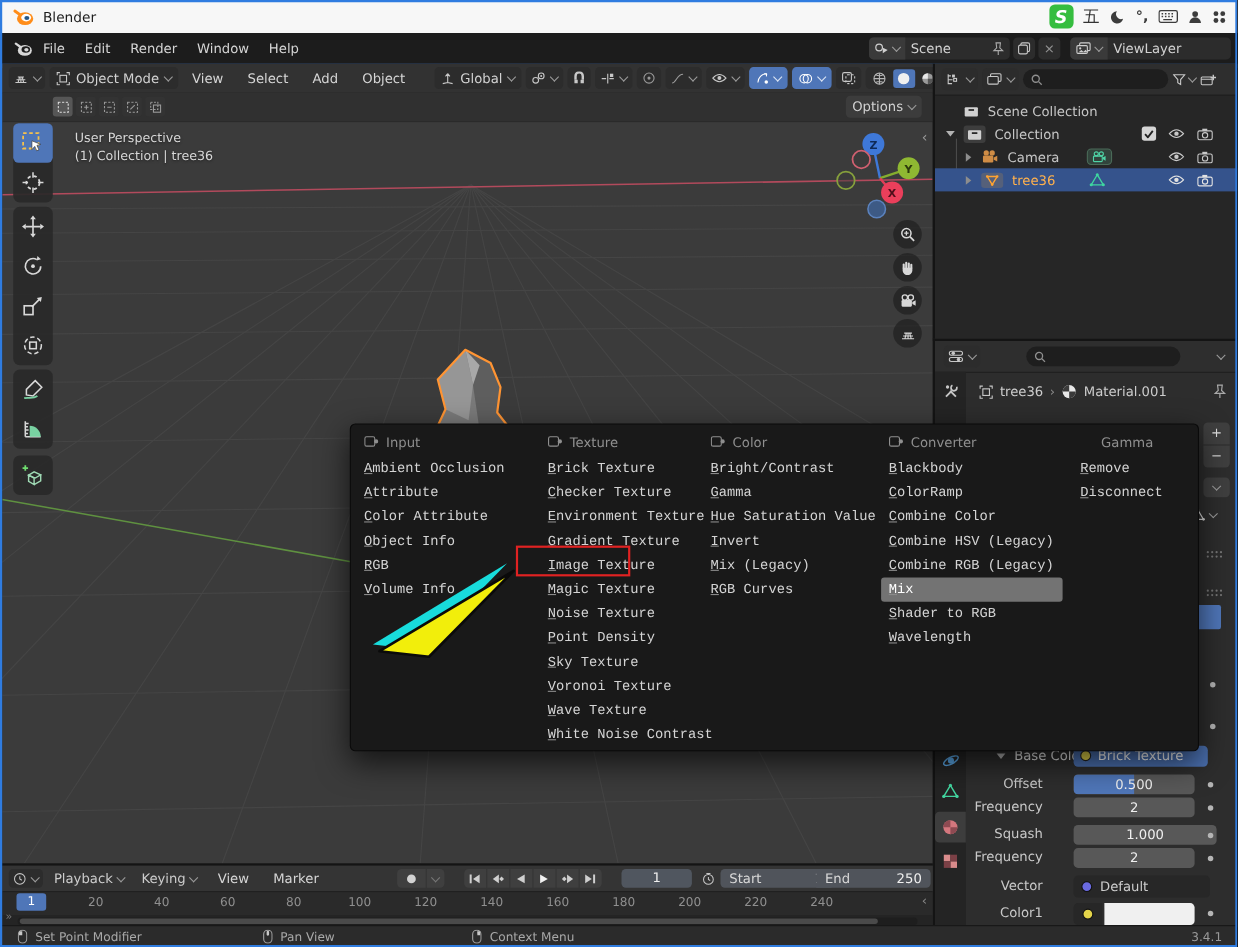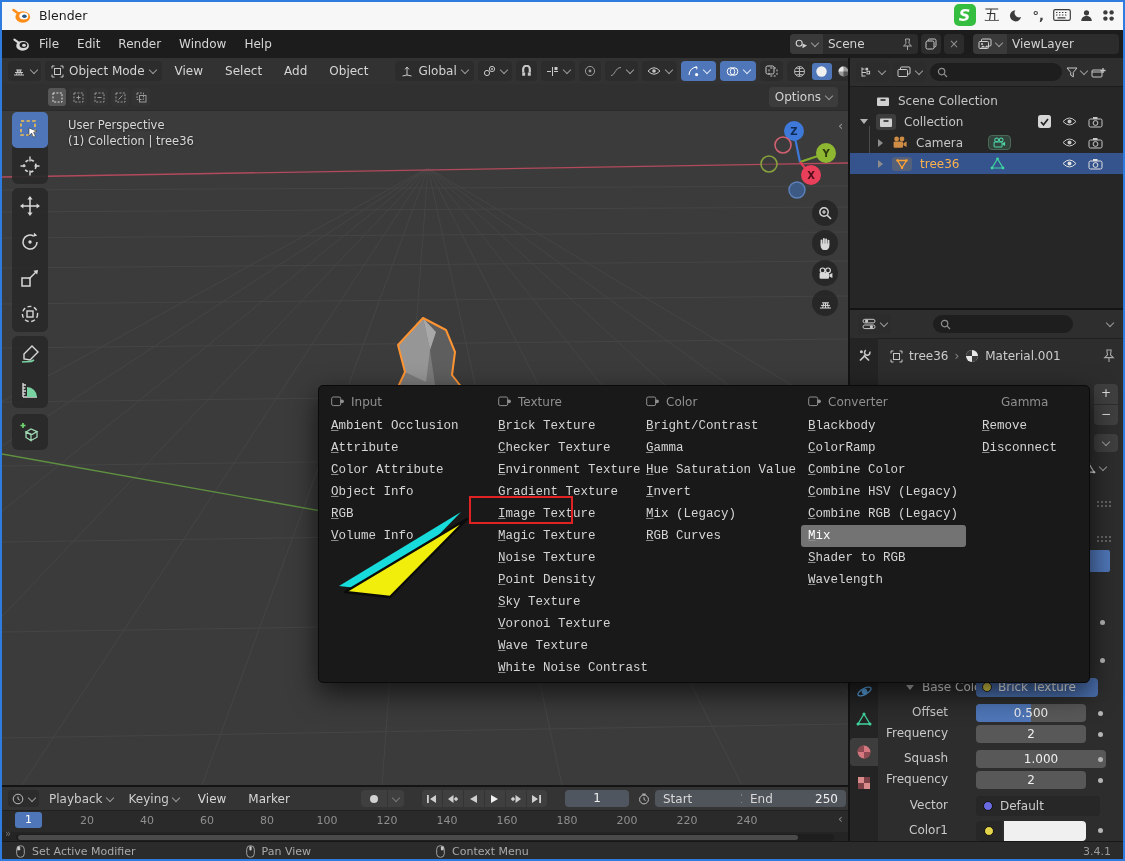--- a/index.html
+++ b/index.html
@@ -980,21 +980,21 @@
       </div>
     </div>
   </div>
 
   <div class="abs r" id="status">
     <span class="r" style="margin-left:16px;gap:7px">
       <svg width="9" height="13" viewBox="0 0 9 13">
           <rect x="0.7" y="0.7" width="7.6" height="11.6" rx="3.6" fill="none" stroke="#a0a0a0"></rect>
           <path d="M1.4 1.6h2.8v3.6H1.2z" fill="#c8c8c8"></path>
         </svg>
-      <span>Set Active Modifier</span>
+      <span>Set Point Modifier</span>
     </span>
     <span class="r" style="margin-left:110px;gap:7px">
       <svg width="9" height="13" viewBox="0 0 9 13">
           <rect x="0.7" y="0.7" width="7.6" height="11.6" rx="3.6" fill="none" stroke="#a0a0a0"></rect>
           <rect x="3.4" y="1.2" width="2.2" height="4.4" rx="1" fill="#c8c8c8"></rect>
         </svg>
       <span>Pan View</span>
     </span>
     <span class="r" style="margin-left:125px;gap:7px">
       <svg width="9" height="13" viewBox="0 0 9 13">

